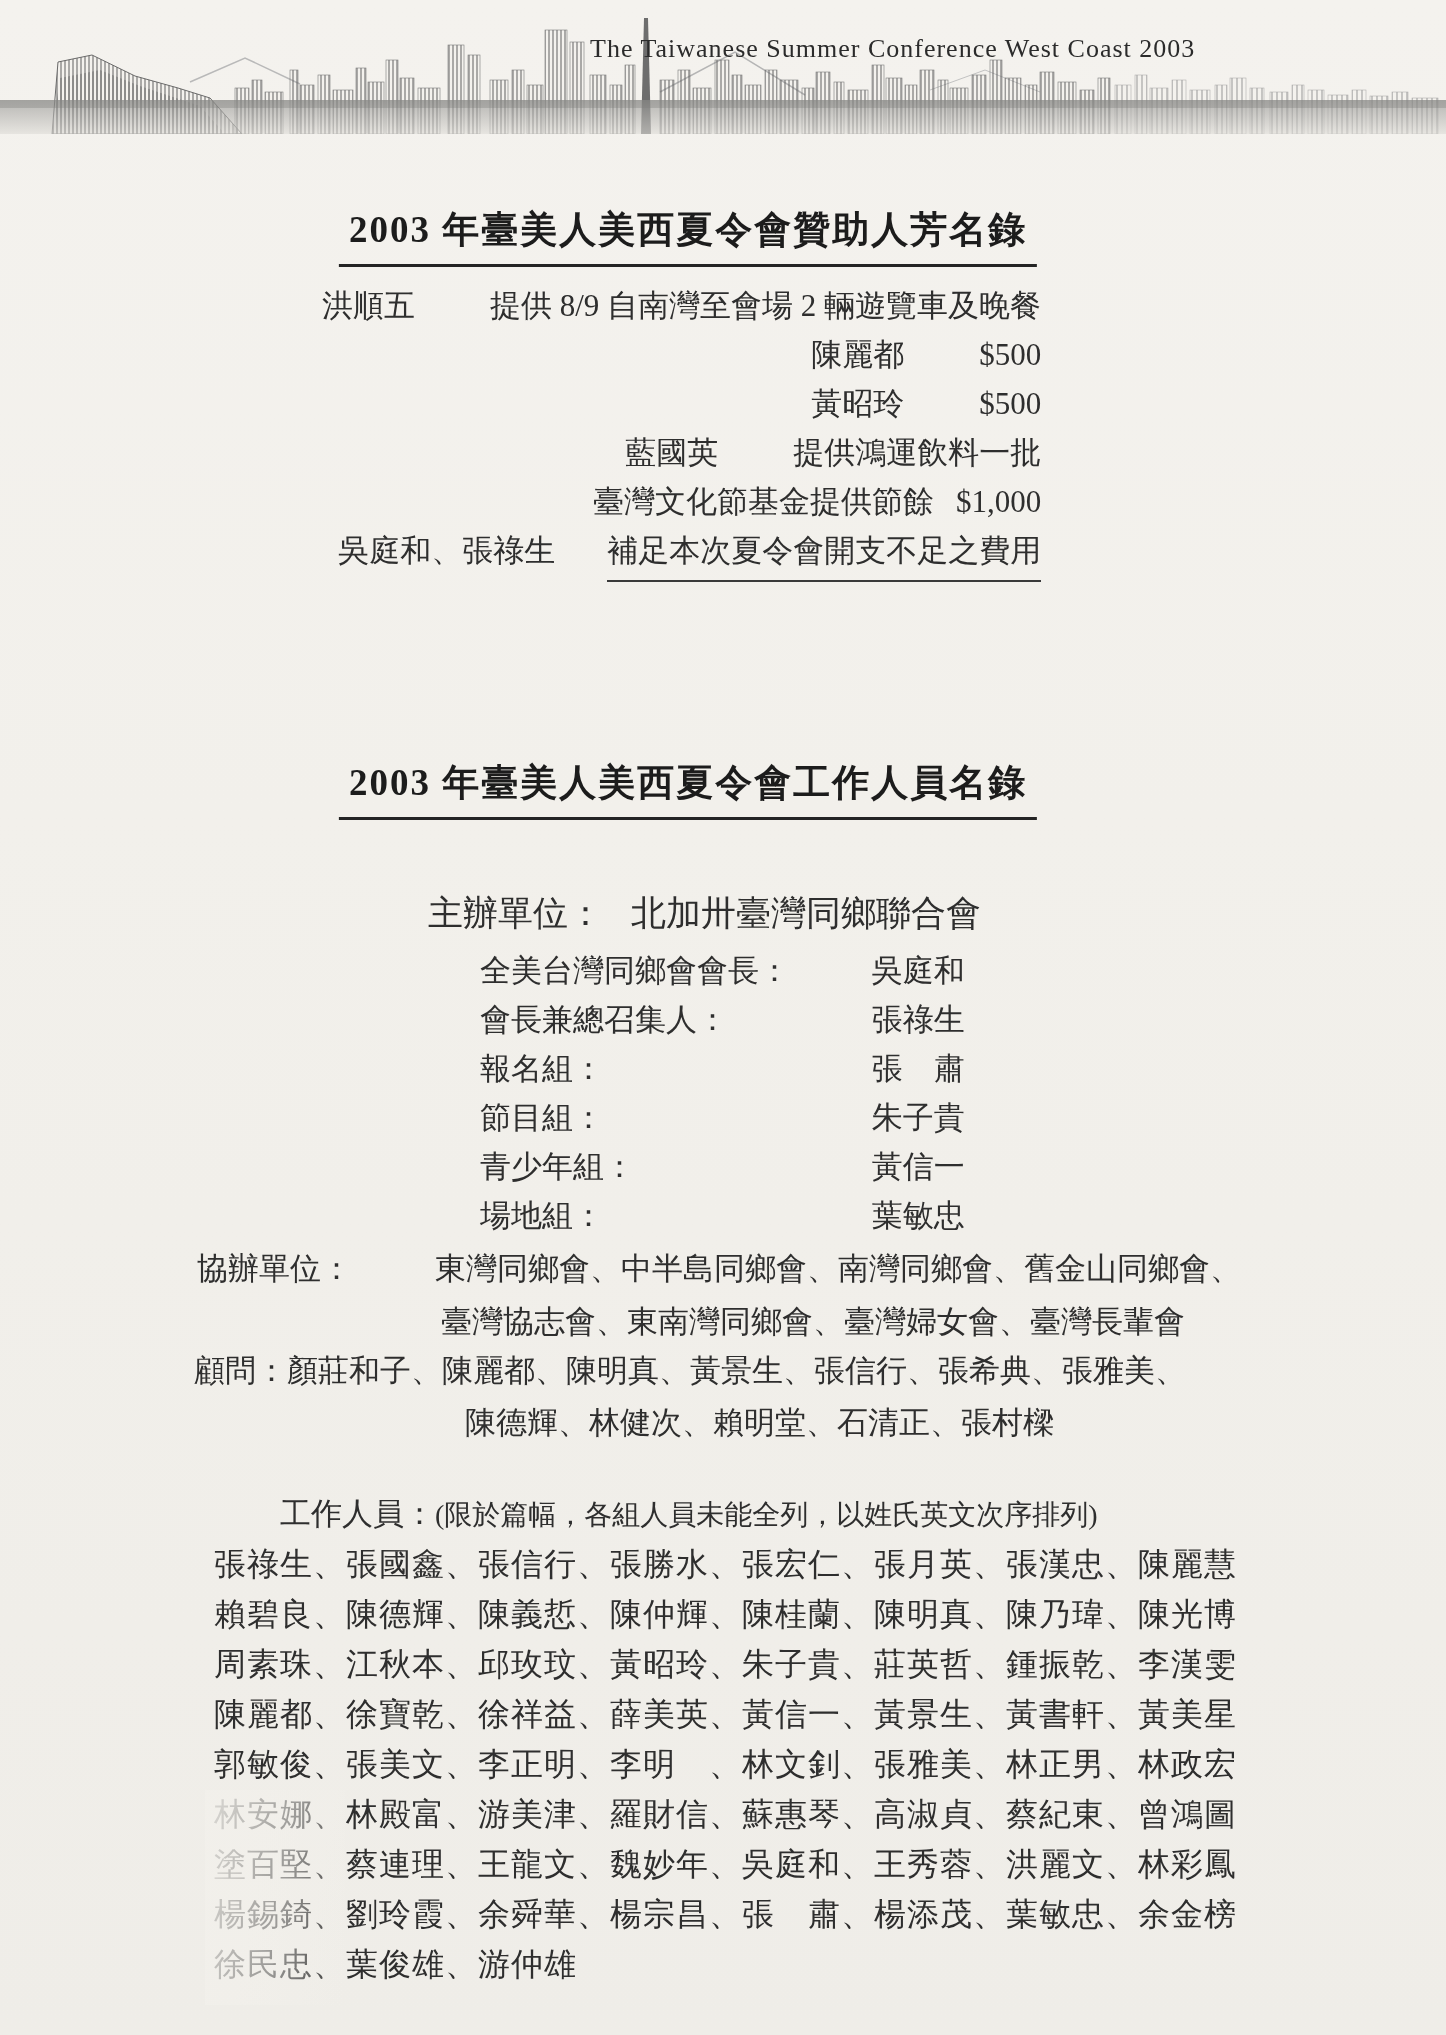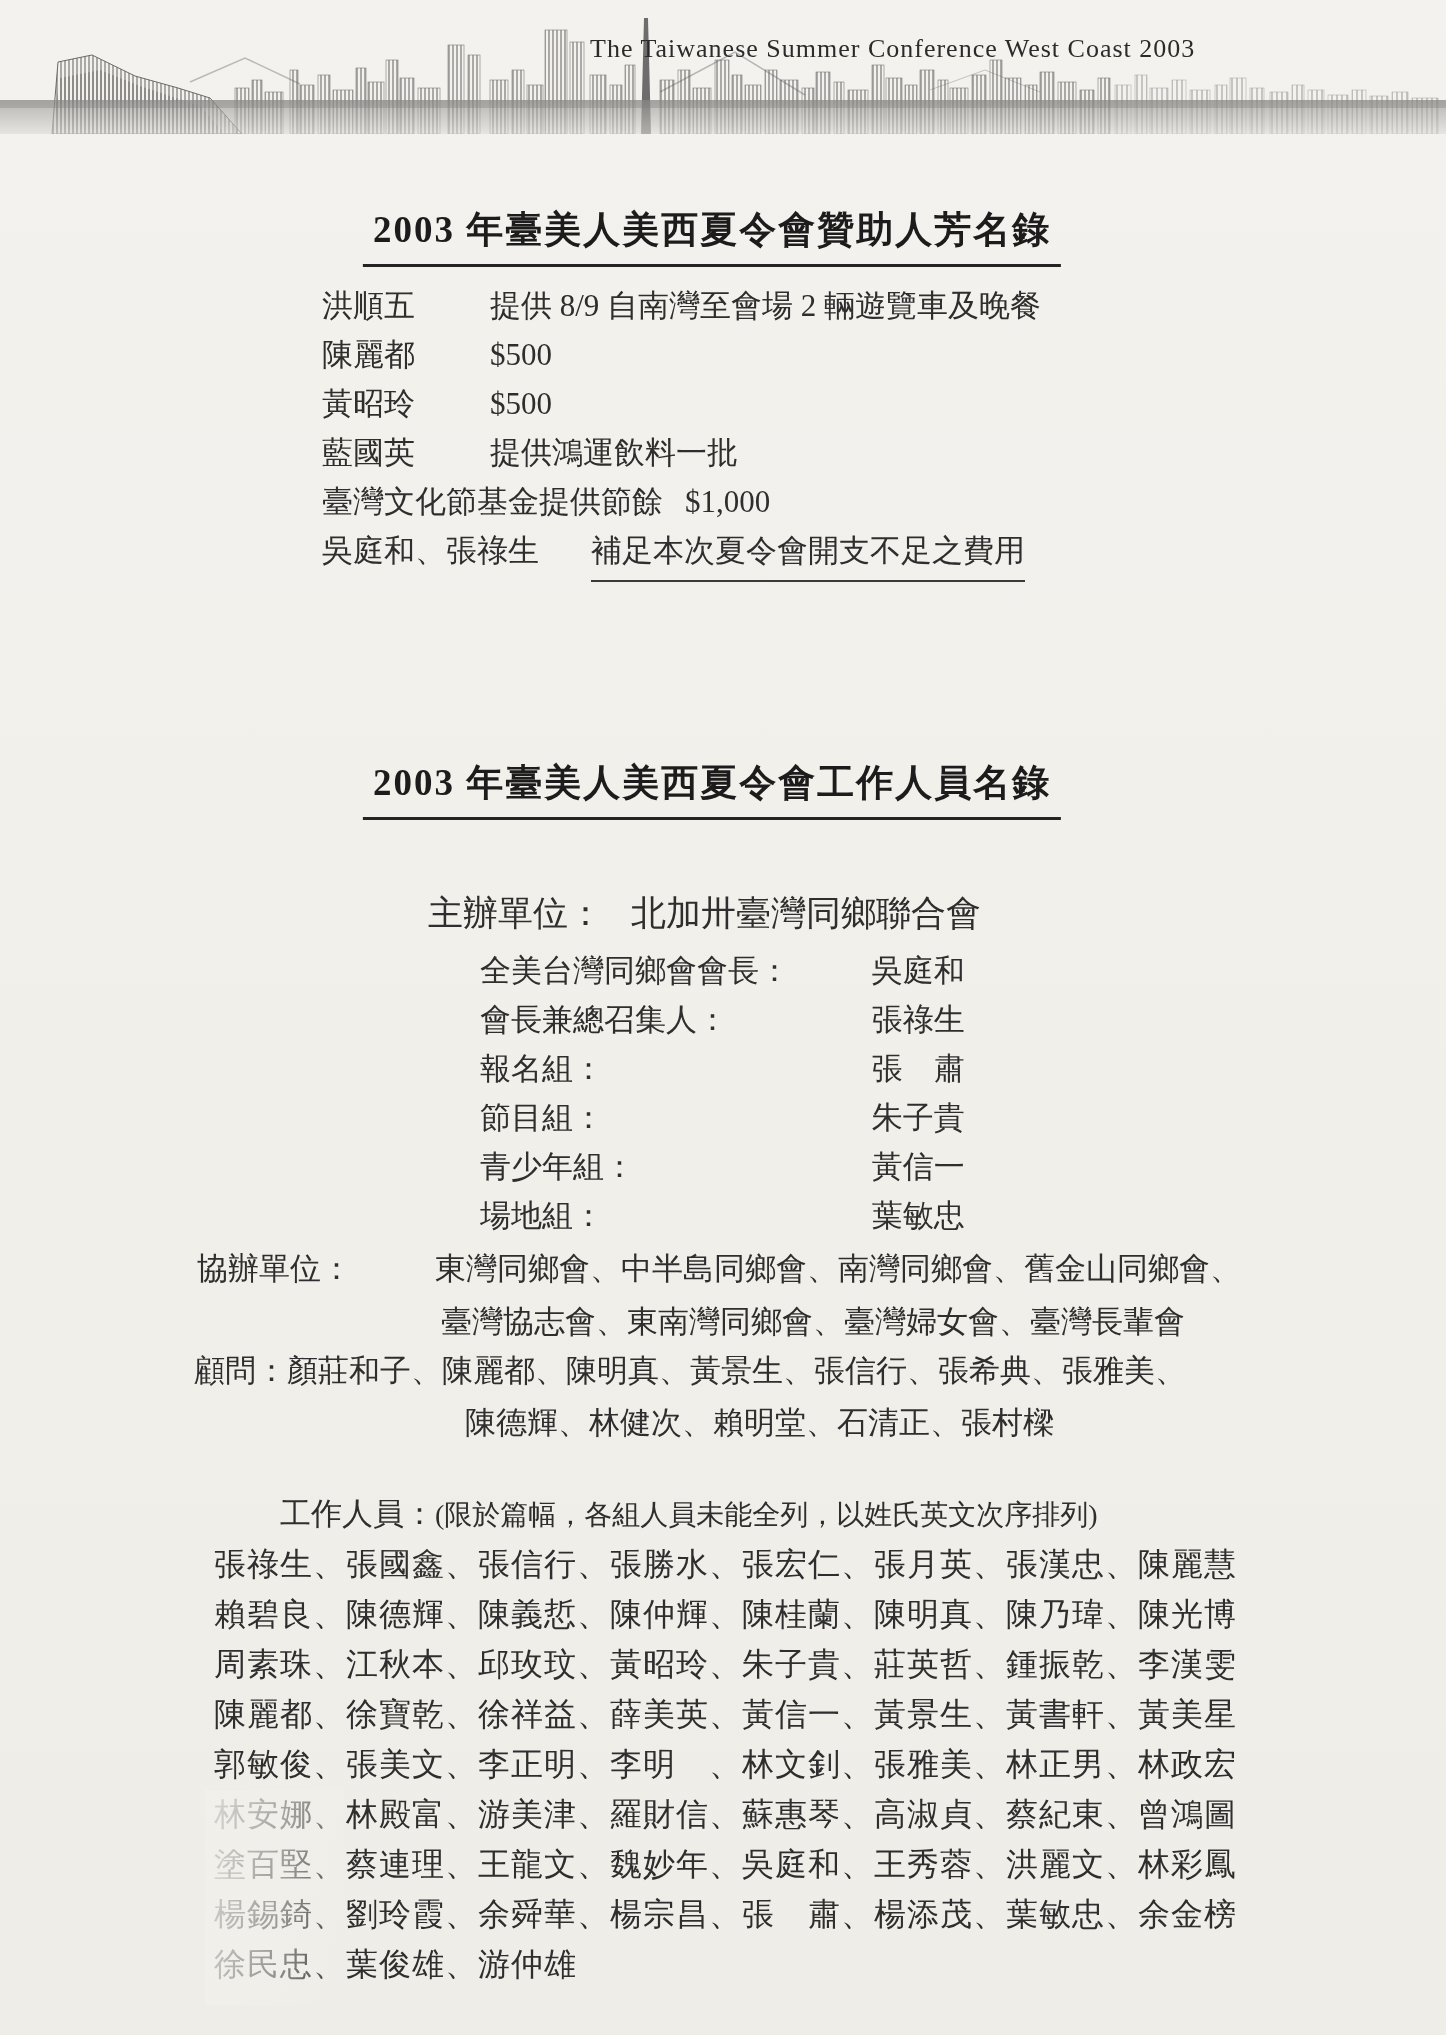--- a/index.html
+++ b/index.html
@@ -7,25 +7,25 @@
     position:relative; width:1446px; height:2035px; overflow:hidden;
     background:linear-gradient(180deg,#f4f2ee 0%,#f2f0eb 40%,#efede8 100%);
     font-family:"Liberation Serif","DejaVu Serif",serif;
     color:#2e2e2e;
   }
   .abs{position:absolute;}
   .conf-title{
     font-size:26px; color:#2b2b2b; letter-spacing:1px; white-space:nowrap;text-align:center;
   }
   .doc-title{
-    left:712px; transform:translateX(-50%);
+    left:688px; transform:translateX(-50%);
     font-size:37px; font-weight:bold; color:#1c1c1c; letter-spacing:2px;
     white-space:nowrap; border-bottom:3px solid #242424; padding:0 10px 9px 10px;
   }
-  .sp-row{display:flex; height:49px; font-size:31px; line-height:36px;}
+  .sp-row{display:flex; height:49px; font-size:31px; line-height:36px;justify-content:flex-end;}
   .sp-name{width:168px; flex:0 0 auto;}
   .sp-row.flow .sp-name{width:auto; margin-right:22px;}
   .sp-row.wide .sp-name{width:auto; margin-right:52px;}
   .ul{border-bottom:2px solid #3a3a3a; padding-bottom:20px;}
   .org-line{font-size:35px; white-space:nowrap;}
   .org-line .org-value{margin-left:28px;margin-top:20px;}
   .role-row{height:49px; font-size:31px; line-height:37px; white-space:nowrap;}
   .role-label{display:inline-block; min-width:384px;}
   .body-line{font-size:31px; line-height:37px; white-space:nowrap;}
   .workers-note{font-size:28px;}

